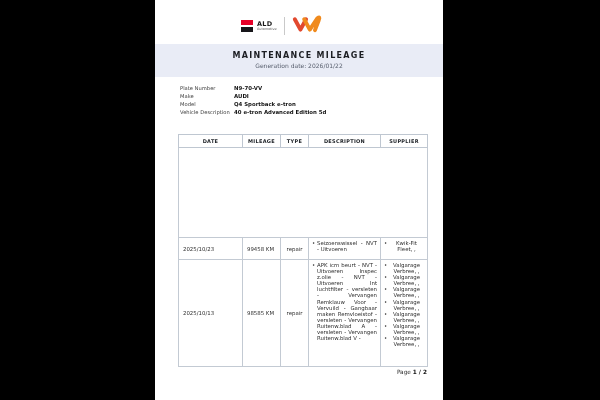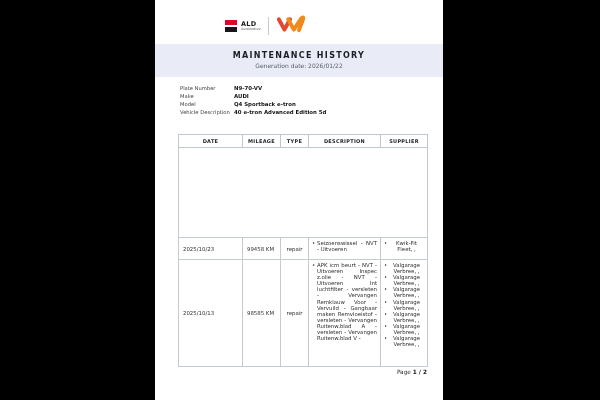--- a/index.html
+++ b/index.html
@@ -5,21 +5,21 @@
   html,body{margin:0;padding:0;}
   body{
     width:600px;height:400px;background:#000;position:relative;overflow:hidden;
     font-family:"DejaVu Sans", sans-serif;
   }
   .page{
     position:absolute;left:155px;top:0;width:288px;height:400px;background:#ffffff;
     color:#222;
   }
   
-  .brand-row{position:absolute;top:15px;left:26px;display:flex;align-items:center;height:22px;padding-left:44px;}
+  .brand-row{position:absolute;top:15px;left:42px;display:flex;align-items:center;height:22px;padding-left:44px;}
   .sg-box{width:12px;height:12px;background:linear-gradient(to bottom,#e60028 0 45%,#ffffff 45% 55%,#17161a 55% 100%);}
   .ald-text{margin-left:4px;line-height:1;}
   .ald-name{font-size:6.5px;font-weight:bold;color:#1a1a1a;letter-spacing:.3px;}
   .ald-sub{font-size:3.4px;color:#555;margin-top:1px;}
   .brand-divider{width:1px;height:18px;background:#c9c9c9;margin:0 7px;}
   
   .title-band{position:absolute;top:44px;left:0;width:100%;height:33px;background:#e9ecf6;text-align:center;}
   .page-title{margin-top:7px;font-size:8px;font-weight:bold;letter-spacing:1.3px;color:#1b1d22;}
   .gen-date{margin-top:2px;font-size:6px;color:#59606f;}
   
@@ -66,21 +66,21 @@
     <div class="brand-divider"></div>
     <span>
       <svg width="30" height="20" viewBox="0 0 32 20">
         <path d="M3 5 L9 16 L15 5" stroke="#e2492f" stroke-width="4.2" fill="none" stroke-linecap="round" stroke-linejoin="round"></path>
         <path d="M13 5 L19 16 L27 4 Q30.5 1.5 28.5 6 L24.5 16.5" stroke="#f08a1d" stroke-width="4.2" fill="none" stroke-linecap="round" stroke-linejoin="round"></path>
       </svg>
     </span>
   </div>
 
   <div class="title-band">
-    <div class="page-title">MAINTENANCE HISTORY</div>
+    <div class="page-title">MAINTENANCE MILEAGE</div>
     <div class="gen-date">Generation date: 2026/01/22</div>
   </div>
 
   <div class="vehicle">
     <div class="vrow">
       <span class="vlabel">Plate Number</span>
       <span class="vvalue">N9-70-VV</span>
     </div>
     <div class="vrow">
       <span class="vlabel">Make</span>

